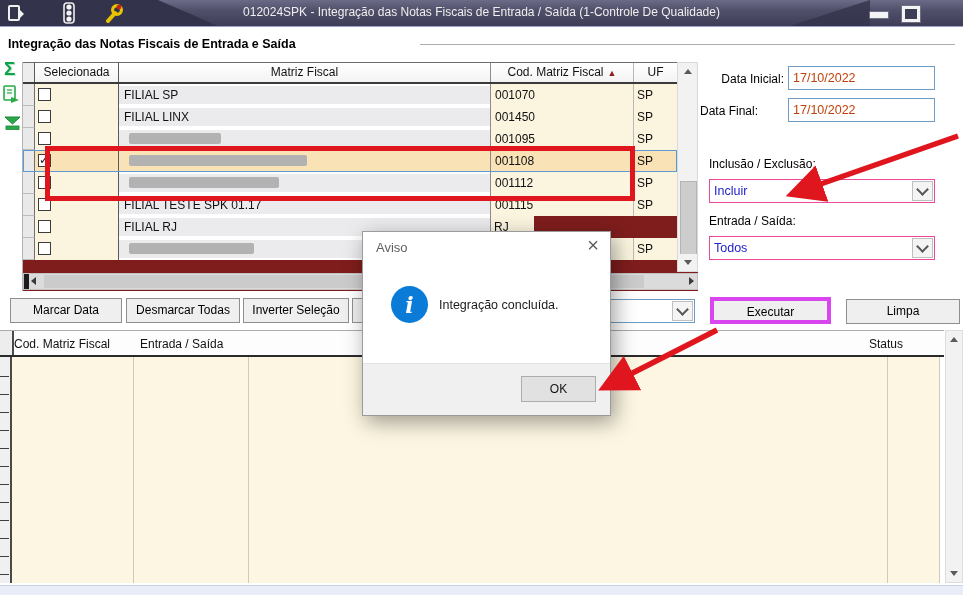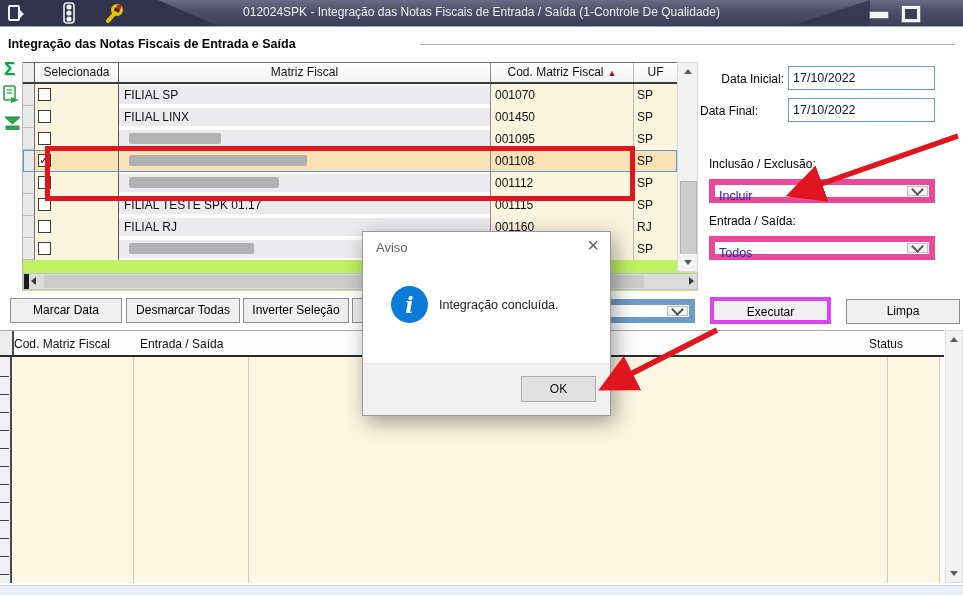--- a/index.html
+++ b/index.html
@@ -25,21 +25,21 @@
   
   .group-title{position:absolute;left:8px;top:37px;font-weight:bold;font-size:12.5px;color:#000;}
   .group-line{position:absolute;left:420px;right:8px;top:44px;border-top:1px solid #ADADAD;}
 
   
   .sigma{position:absolute;left:4px;top:58px;font-size:19px;font-weight:bold;color:#0FA44C;
     text-shadow:1px 1px 0 #BFE9CE;}
   .tool-ico{position:absolute;}
 
   
-  .grid1{position:absolute;left:22px;top:62px;width:675px;height:229px;background:#bef264;
+  .grid1{position:absolute;left:22px;top:62px;width:675px;height:229px;background:#7f1d1d;
     border-left:1px solid #B5B5B5;}
   .g1-header{position:absolute;left:0;top:0;width:654px;height:22px;display:flex;
     background:linear-gradient(#FFFFFF,#F3F3F3);border-top:1px solid #6B6B6B;
     border-bottom:2px solid #3A3A3A;box-sizing:border-box;}
   .g1-header>div{line-height:19px;text-align:center;box-sizing:border-box;}
   .h-gutter{width:12px;background:#EDEDED;border-right:1px solid #5A5A5A;}
   .h-sel{width:84px;border-right:1px solid #5A5A5A;}
   .h-name{width:372px;border-right:1px solid #8C8C8C;}
   .h-cod{width:143px;border-right:1px solid #B9B9B9;}
   .h-uf{width:43px;}
@@ -82,22 +82,22 @@
   .g1-hscroll{position:absolute;left:0;top:211px;width:675px;height:17px;background:#DBDBDB;
     border:1px solid #C2C2C2;box-sizing:border-box;}
   .hs-notch{position:absolute;left:0;top:0;width:5px;height:15px;background:#1C1C1C;}
   .hs-left{position:absolute;left:7px;top:3px;}
   .hs-right{position:absolute;right:3px;top:3px;}
   .hs-thumb{position:absolute;left:20px;top:1px;height:13px;width:600px;background:#CBCBCB;}
 
   
   .lbl{position:absolute;color:#000;}
   .field{position:absolute;background:#FFF;border:1px solid #6E9CC4;box-sizing:border-box;
-    color:#0f172a;line-height:22px;padding-left:4px;font-size:12.5px;}
-  .combo{position:absolute;background:#FFF;border:6px solid #ec4899;box-sizing:border-box;
+    color:#c2410c;line-height:22px;padding-left:4px;font-size:12.5px;}
+  .combo{position:absolute;background:#FFF;border:1px solid #ec4899;box-sizing:border-box;
     color:#2222CC;line-height:22px;padding-left:4px;font-size:12.5px;}
   .combo .combo-btn{position:absolute;right:1px;top:1px;bottom:1px;width:21px;background:#F4F4F4;
     border:1px solid #BFBFBF;box-sizing:border-box;display:flex;align-items:center;justify-content:center;}
   .chev{width:7px;height:7px;border-right:2px solid #555;border-bottom:2px solid #555;
     transform:rotate(45deg);margin-top:-4px;}
 
   
   .pbtn{position:absolute;height:25px;background:#EFEFEF;border:1px solid #8F8F8F;
     box-sizing:border-box;text-align:center;line-height:22px;font-size:12px;color:#000;}
   .exec{border:4px solid #d946ef;height:27px;line-height:23px;}
@@ -263,21 +263,20 @@
           <div class="c-name"><span>FILIAL TESTE SPK 01.17</span></div>
           <div class="c-cod">001115</div>
           <div class="c-uf">SP</div>
         </div>
         <div class="g1-row">
           <div class="c-gutter"></div>
           <div class="c-sel">
             <div class="cb"></div>
           </div>
           <div class="c-name"><span>FILIAL RJ</span></div>
-          <div class="c-cod">001160</div>
           <div class="c-uf">RJ</div>
         </div>
         <div class="g1-row">
           <div class="c-gutter"></div>
           <div class="c-sel">
             <div class="cb"></div>
           </div>
           <div class="c-name">
             <div class="mask" style="width:125px"></div>
           </div>

